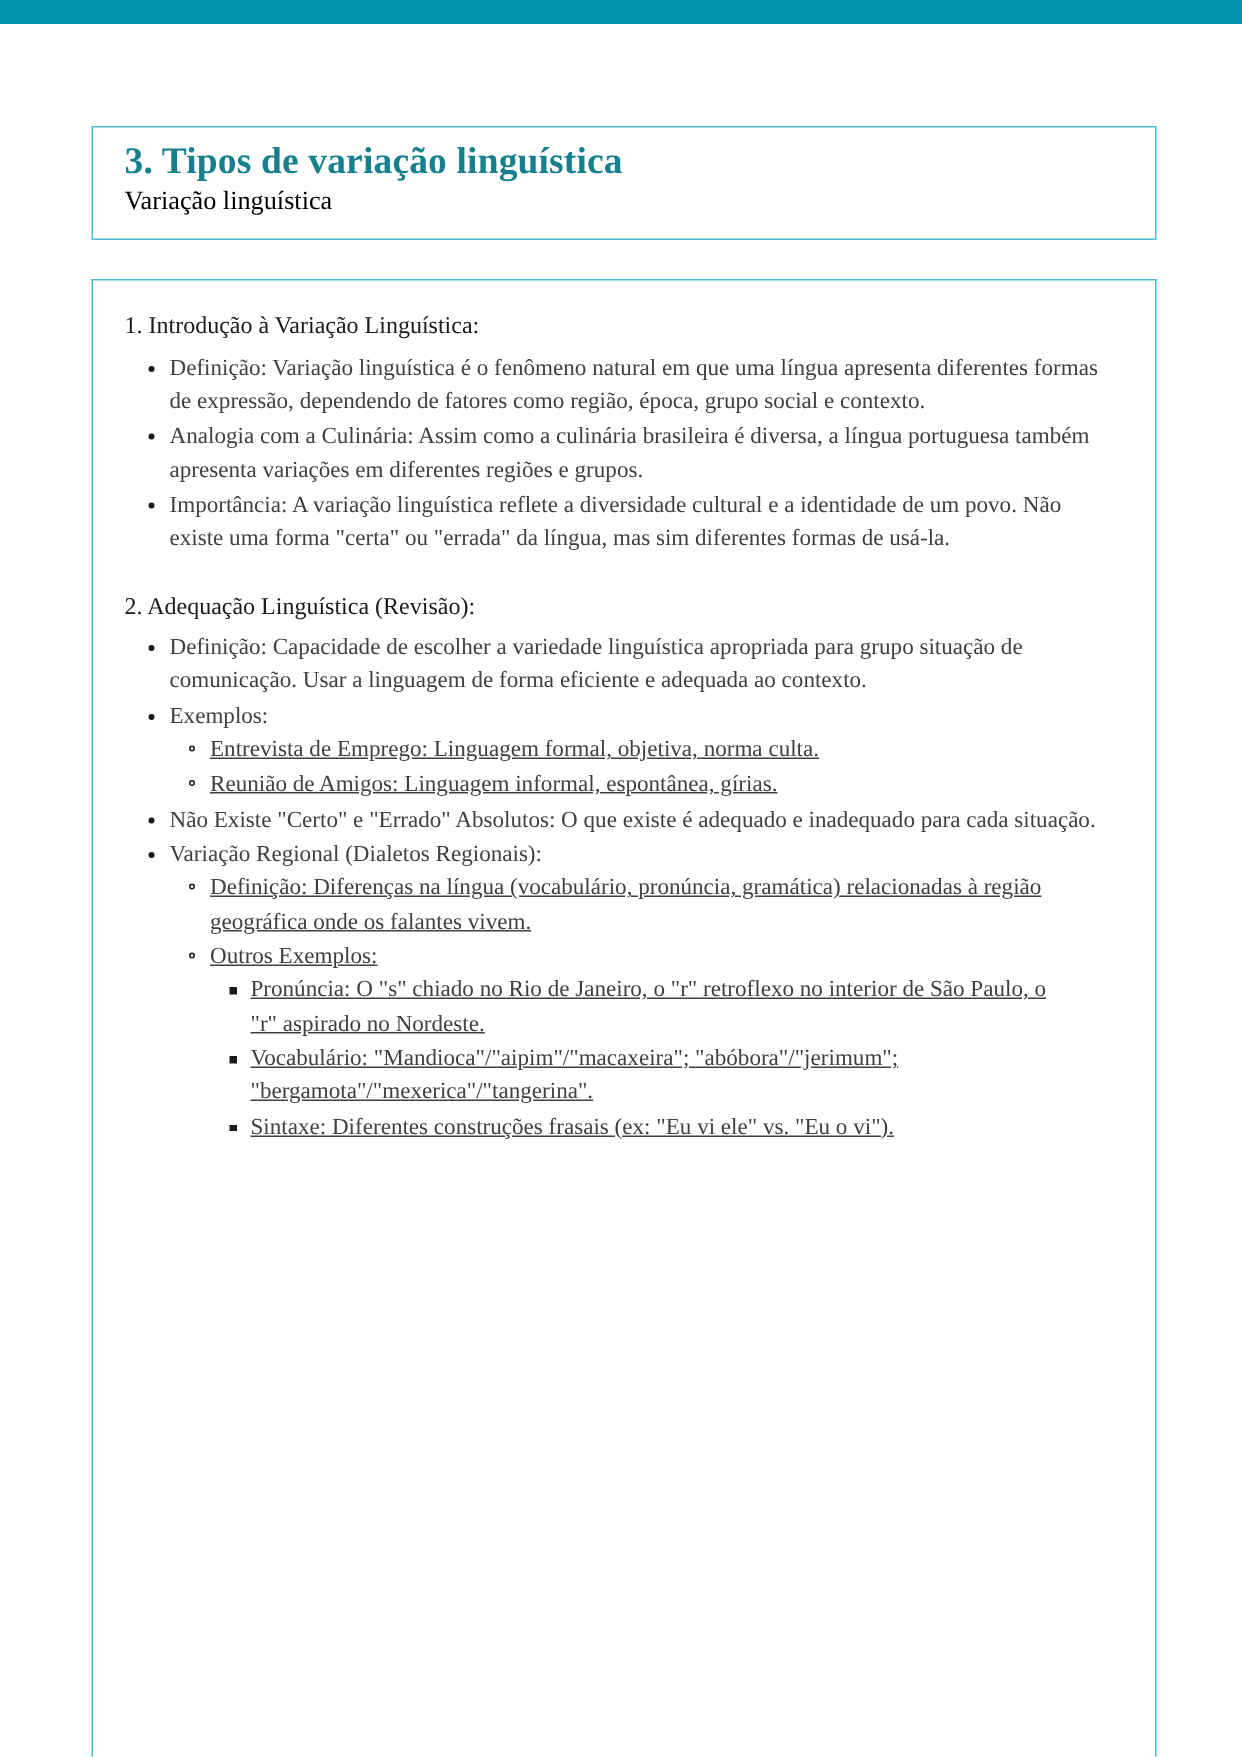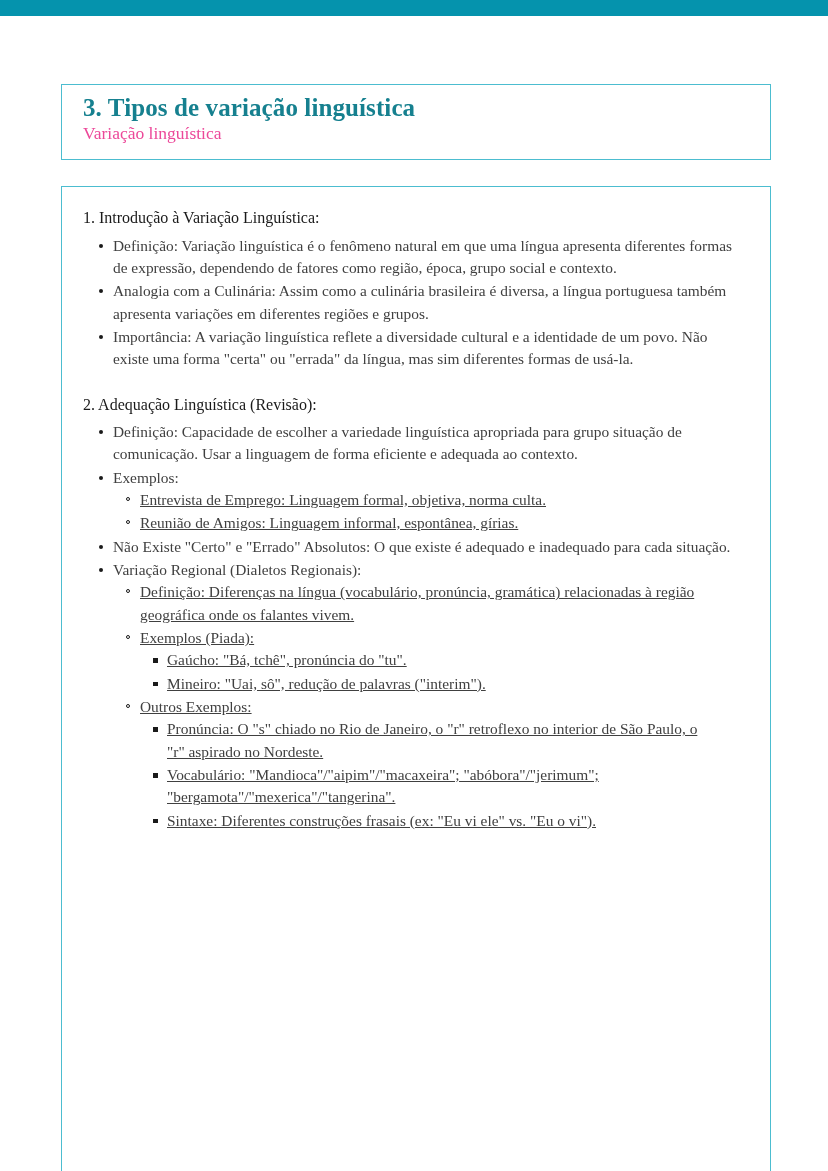--- a/index.html
+++ b/index.html
@@ -44,21 +44,21 @@
     font-weight: bold;
     color: #16808f;
     line-height: 1.12;
     margin: 0;
     letter-spacing: 0.1px;
   }
   .doc-subtitle {
     font-family: "Liberation Serif", "DejaVu Serif", serif;
     font-size: 17.5px;
     font-weight: normal;
-    color: #ec4899;
+    color: #000000;
     line-height: 1.2;
     margin: 1px 0 0 0;
   }
 
   
   .content-panel {
     position: absolute;
     left: 61px;
     top: 186px;
     width: 710px;
@@ -190,31 +190,20 @@
       </li>
   </ul>
 
   <ul class="lvl1">
     <li class="b1">
       <span class="li-text">Variação Regional (Dialetos Regionais):</span>
       <ul class="lvl2">
         <li class="b2">
             <span class="li-text">Definição: Diferenças na língua (vocabulário, pronúncia, gramática) relacionadas à região geográfica onde os falantes vivem.</span>
           </li>
-        <li class="b2">
-          <span class="li-text">Exemplos (Piada):</span>
-          <ul class="lvl3">
-            <li class="b3">
-                <span class="li-text">Gaúcho: "Bá, tchê", pronúncia do "tu".</span>
-              </li>
-            <li class="b3">
-                <span class="li-text">Mineiro: "Uai, sô", redução de palavras ("interim").</span>
-              </li>
-          </ul>
-        </li>
         <li class="b2">
           <span class="li-text">Outros Exemplos:</span>
           <ul class="lvl3">
             <li class="b3">
                 <span class="li-text">Pronúncia: O "s" chiado no Rio de Janeiro, o "r" retroflexo no interior de São Paulo, o "r" aspirado no Nordeste.</span>
               </li>
             <li class="b3">
                 <span class="li-text">Vocabulário: "Mandioca"/"aipim"/"macaxeira"; "abóbora"/"jerimum"; "bergamota"/"mexerica"/"tangerina".</span>
               </li>
             <li class="b3">

